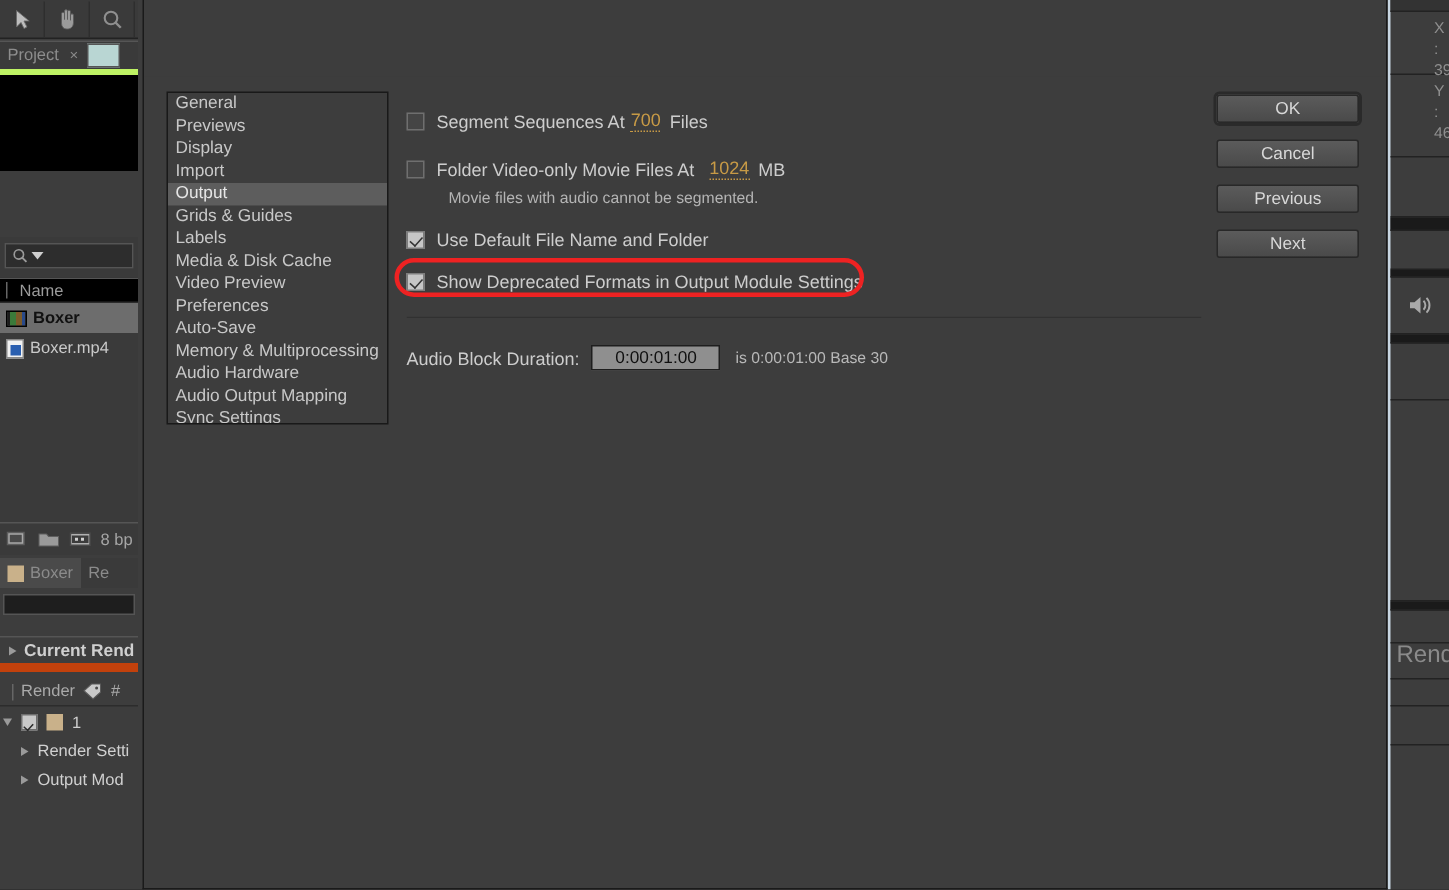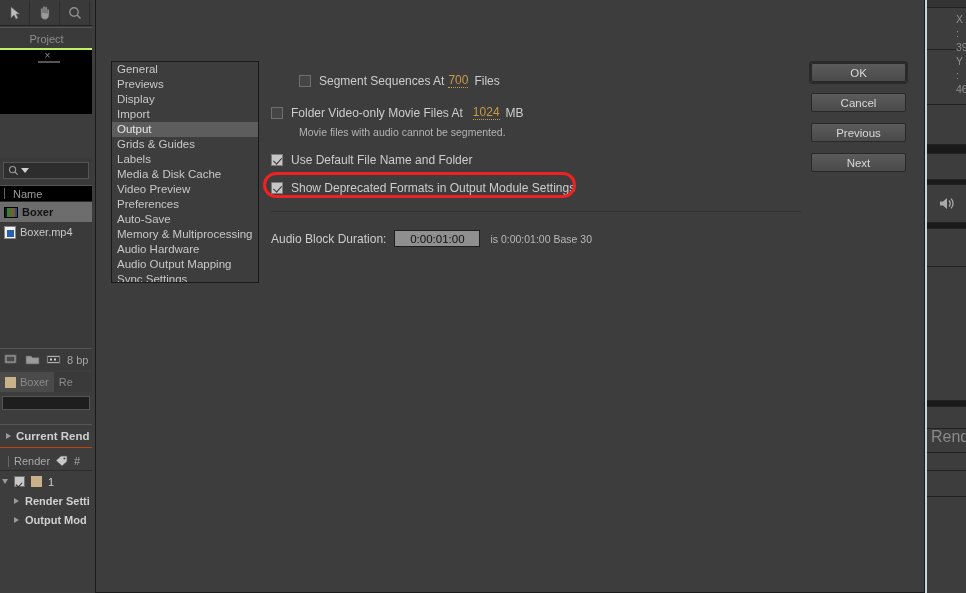--- a/index.html
+++ b/index.html
@@ -15,21 +15,21 @@
   .ae-bg { position:absolute; inset:0; background:#3d3d3d; }
 
   .ae-toolbar { position:absolute; left:0; top:0; width:92px; height:26px;
     background:#3a3a3a; border-bottom:1px solid #222; display:flex; align-items:center; }
   .tool-btn { width:30px; height:24px; display:flex; align-items:center; justify-content:center;
     border-right:1px solid #2e2e2e; }
   .tool-btn svg { display:block; }
 
   .ae-projpanel { position:absolute; left:0; top:27px; width:92px; height:330px; background:#3a3a3a;
     border-top:1px solid #555; }
-  .panel-tabs { height:22px; background:#3a3a3a; display:flex; align-items:center; border-bottom:2px solid #bef264;flex-direction:column; }
+  .panel-tabs { height:22px; background:#3a3a3a; display:flex; align-items:center; border-bottom:4px solid #bef264; }
   .panel-tab { font-size:11px; color:#8d8d8d; padding:0 4px 0 5px; line-height:22px; }
   .tab-close { font-size:10px; color:#8a8a8a; margin-left:3px; }
   .tab-swatch { width:22px; height:16px; background:#b9d6d3; margin-left:6px; border:1px solid #555; }
 
   .proj-preview { height:64px; background:#000; margin:0; }
   .proj-blank { height:44px; background:#3d3d3d; }
   .proj-search { margin:4px 3px 0 3px; height:17px; background:#2d2d2d; border:1px solid #555;
      display:flex; align-items:center; padding-left:4px; }
   .proj-colhdr { margin-top:6px; height:17px; background:#000000; border-top:1px solid #555;
      border-bottom:1px solid #2c2c2c; display:flex; align-items:center; }
@@ -47,31 +47,31 @@
      border-top:1px solid #555; display:flex; align-items:center; gap:6px; padding-left:4px; }
   .ae-icons .bitlbl { font-size:11px; color:#a5a5a5; }
 
   .ae-rqtabs { position:absolute; left:0; top:372px; width:92px; height:20px; background:#3a3a3a;
      display:flex; align-items:center; }
   .rq-tab { font-size:11px; color:#8b8b8b; padding:0 5px; line-height:20px; display:flex; align-items:center; gap:4px;}
   .rq-tab.active { background:#4a4a4a; }
   .rq-sq { width:11px; height:11px; background:#c9b18a; }
   .ae-rqbar { position:absolute; left:2px; top:396px; width:88px; height:14px; background:#1e1e1e; border:1px solid #555; }
   .ae-currender { position:absolute; left:0; top:424px; width:92px; height:24px; background:#3d3d3d;
-     display:flex; align-items:center; gap:5px; padding-left:6px; border-top:1px solid #555; border-bottom:1px solid #c2410c;}
+     display:flex; align-items:center; gap:5px; padding-left:6px; border-top:1px solid #555; border-bottom:6px solid #c2410c;}
   .ae-currender .t { font-size:11.5px; color:#cfcfcf; font-weight:bold; white-space:nowrap; }
   .ae-rqhdr { position:absolute; left:0; top:452px; width:92px; height:19px; background:#3d3d3d;
      border-bottom:1px solid #2c2c2c; display:flex; align-items:center; gap:5px; padding-left:4px;}
   .ae-rqhdr span { font-size:11px; color:#a9a9a9; }
   .ae-rqrow { position:absolute; left:0; width:92px; height:17px; display:flex; align-items:center; gap:6px; padding-left:2px;}
   .chkbox-sm { width:11px; height:11px; background:#c8c8c8; border:1px solid #6e6e6e; position:relative;}
   .chkbox-sm:after{content:"";position:absolute;left:2px;top:4px;width:3px;height:5px;border:solid #2a2a2a;border-width:0 1.6px 1.6px 0;transform:rotate(42deg);}
   .tri { width:0;height:0;border-left:5px solid #9a9a9a;border-top:3.5px solid transparent;border-bottom:3.5px solid transparent;}
   .tri.down { border-left:3.5px solid transparent;border-right:3.5px solid transparent;border-top:5px solid #9a9a9a;border-bottom:0;}
-  .ae-sub { font-size:11px;color:#d0d0d0;font-weight:bold;white-space:nowrap;}
+  .ae-sub { font-size:11px;color:#d0d0d0;font-weight:normal;white-space:nowrap;}
 
   
   .ae-right { position:absolute; right:0; top:0; width:41px; height:593px; background:#3d3d3d;
     border-left:2px solid #c8d6e2; }
   .r-seg { border-bottom:1px solid #222; }
   .r-coord { font-size:10.5px; color:#8f8f8f; padding-left:4px; line-height:14px; }
   .r-dark { background:#1a1a1a; }
   .r-rend { font-size:16px; color:#8a8a8a; padding-left:4px; line-height:16px;}
 
   
@@ -275,21 +275,21 @@
         <div class="pref-item">Preferences</div>
         <div class="pref-item">Auto-Save</div>
         <div class="pref-item">Memory &amp; Multiprocessing</div>
         <div class="pref-item">Audio Hardware</div>
         <div class="pref-item">Audio Output Mapping</div>
         <div class="pref-item">Sync Settings</div>
       </div>
 
       <div class="pref-main">
 
-        <div class="row" style="margin-top:12px;margin-left:28px;">
+        <div class="row" style="margin-top:12px;">
           <span class="chk"></span>
           <span class="lab">Segment Sequences At</span>
           <span class="num">700</span>
           <span class="lab" style="margin-left:2px;">Files</span>
         </div>
 
         <div class="row" style="margin-top:17px;">
           <span class="chk"></span>
           <span class="lab">Folder Video-only Movie Files At</span>
           <span class="num" style="margin-left:10px;">1024</span>

